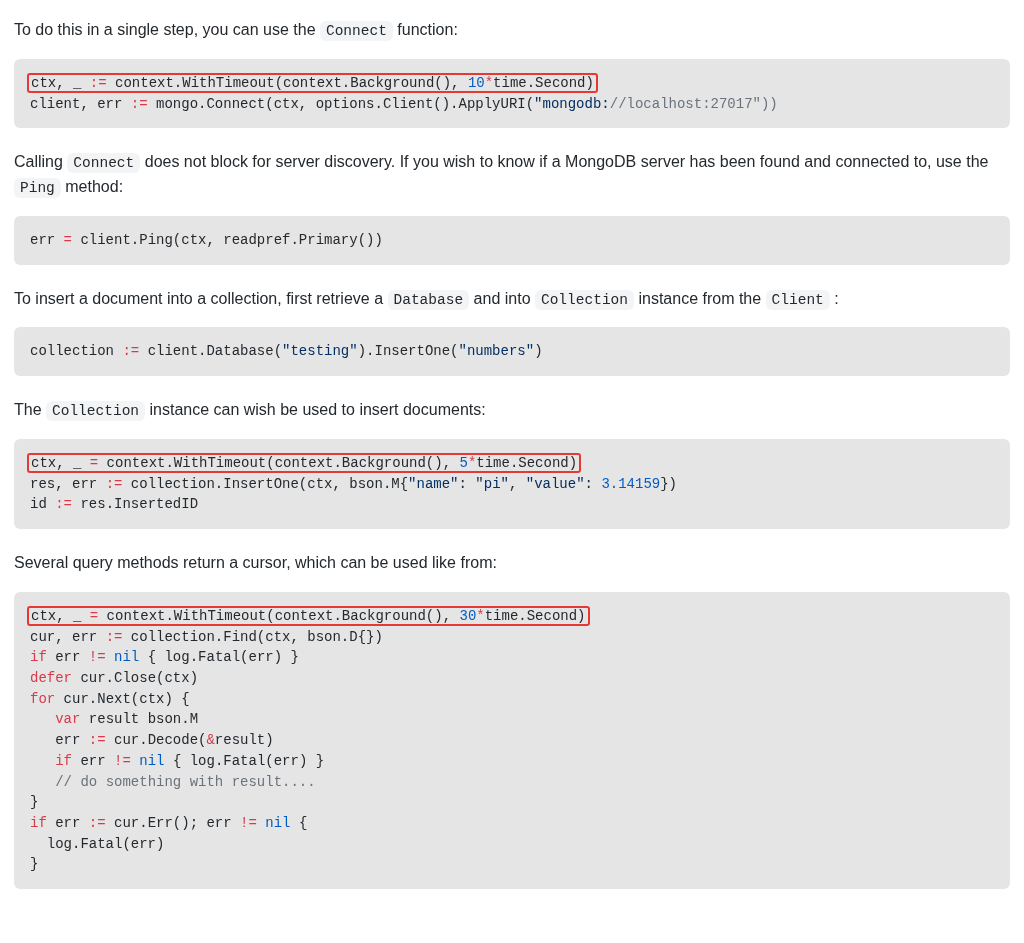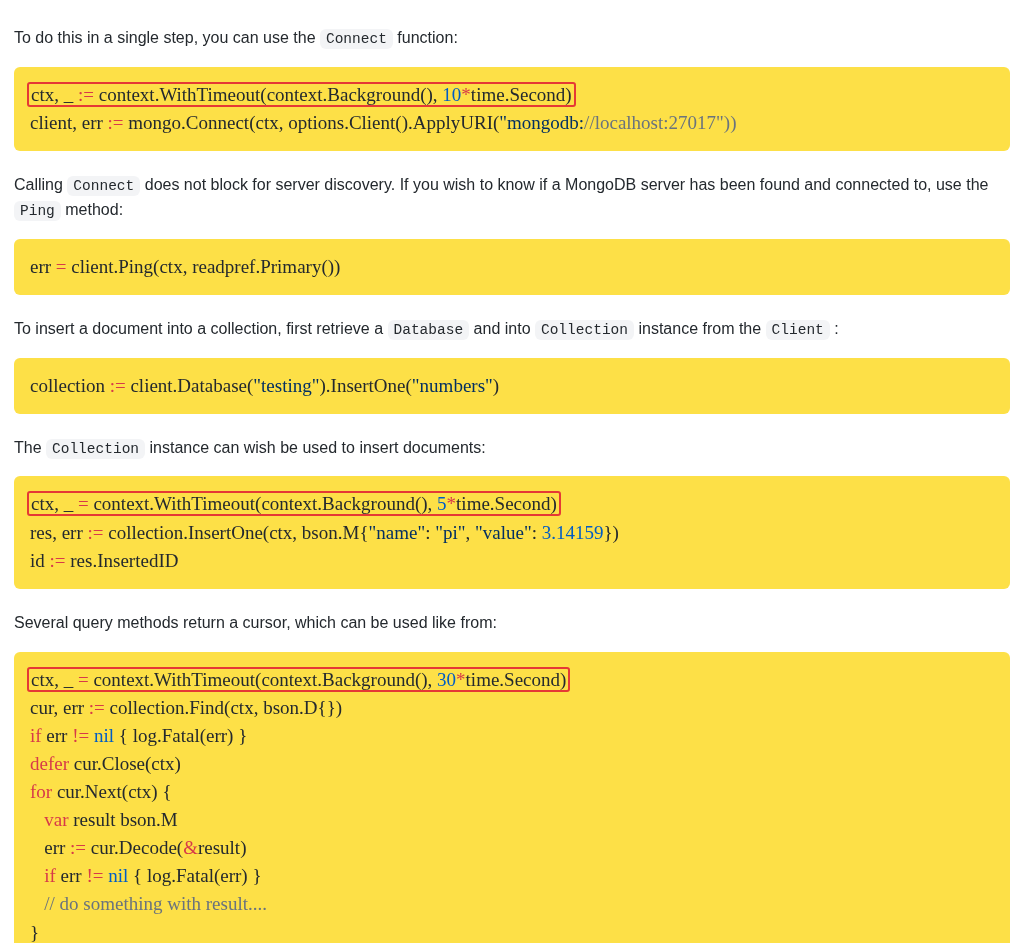--- a/index.html
+++ b/index.html
@@ -6,37 +6,37 @@
   body {
     margin: 0;
     padding: 10px 14px;
     font-family: -apple-system, BlinkMacSystemFont, "Segoe UI", Helvetica, Arial, sans-serif;
     font-size: 16px;
     line-height: 1.55;
     color: #24292e;
     background: #ffffff;
     width: 1024px;
   }
-  p { margin: 16px 0 16px 0; }
+  p { margin: 8px 0 16px 0; }
   code.inline {
     background: #f3f4f6;
     border-radius: 6px;
     padding: 2px 6px;
     font-family: SFMono-Regular, Menlo, Consolas, "Liberation Mono", monospace;
     font-size: 14.5px;
     color: #24292e;
   }
   pre.codeblock {
-    background: #fde047;
+    background: #e5e5e5;
     border-radius: 6px;
     padding: 14px 16px;
     margin: 0 0 22px 0;
     overflow-x: auto;
-    font-family: Liberation Serif, serif;
-    font-size: 19px;
+    font-family: Liberation Mono, monospace;
+    font-size: 14px;
     line-height: 1.48;
     color: #24292e;
     white-space: pre;
   }
   .line { display: block; }
   .hl {
     border: 2.5px solid #e53935;
     border-radius: 3px;
     padding: 0 2px;
     margin-left: -3px;

